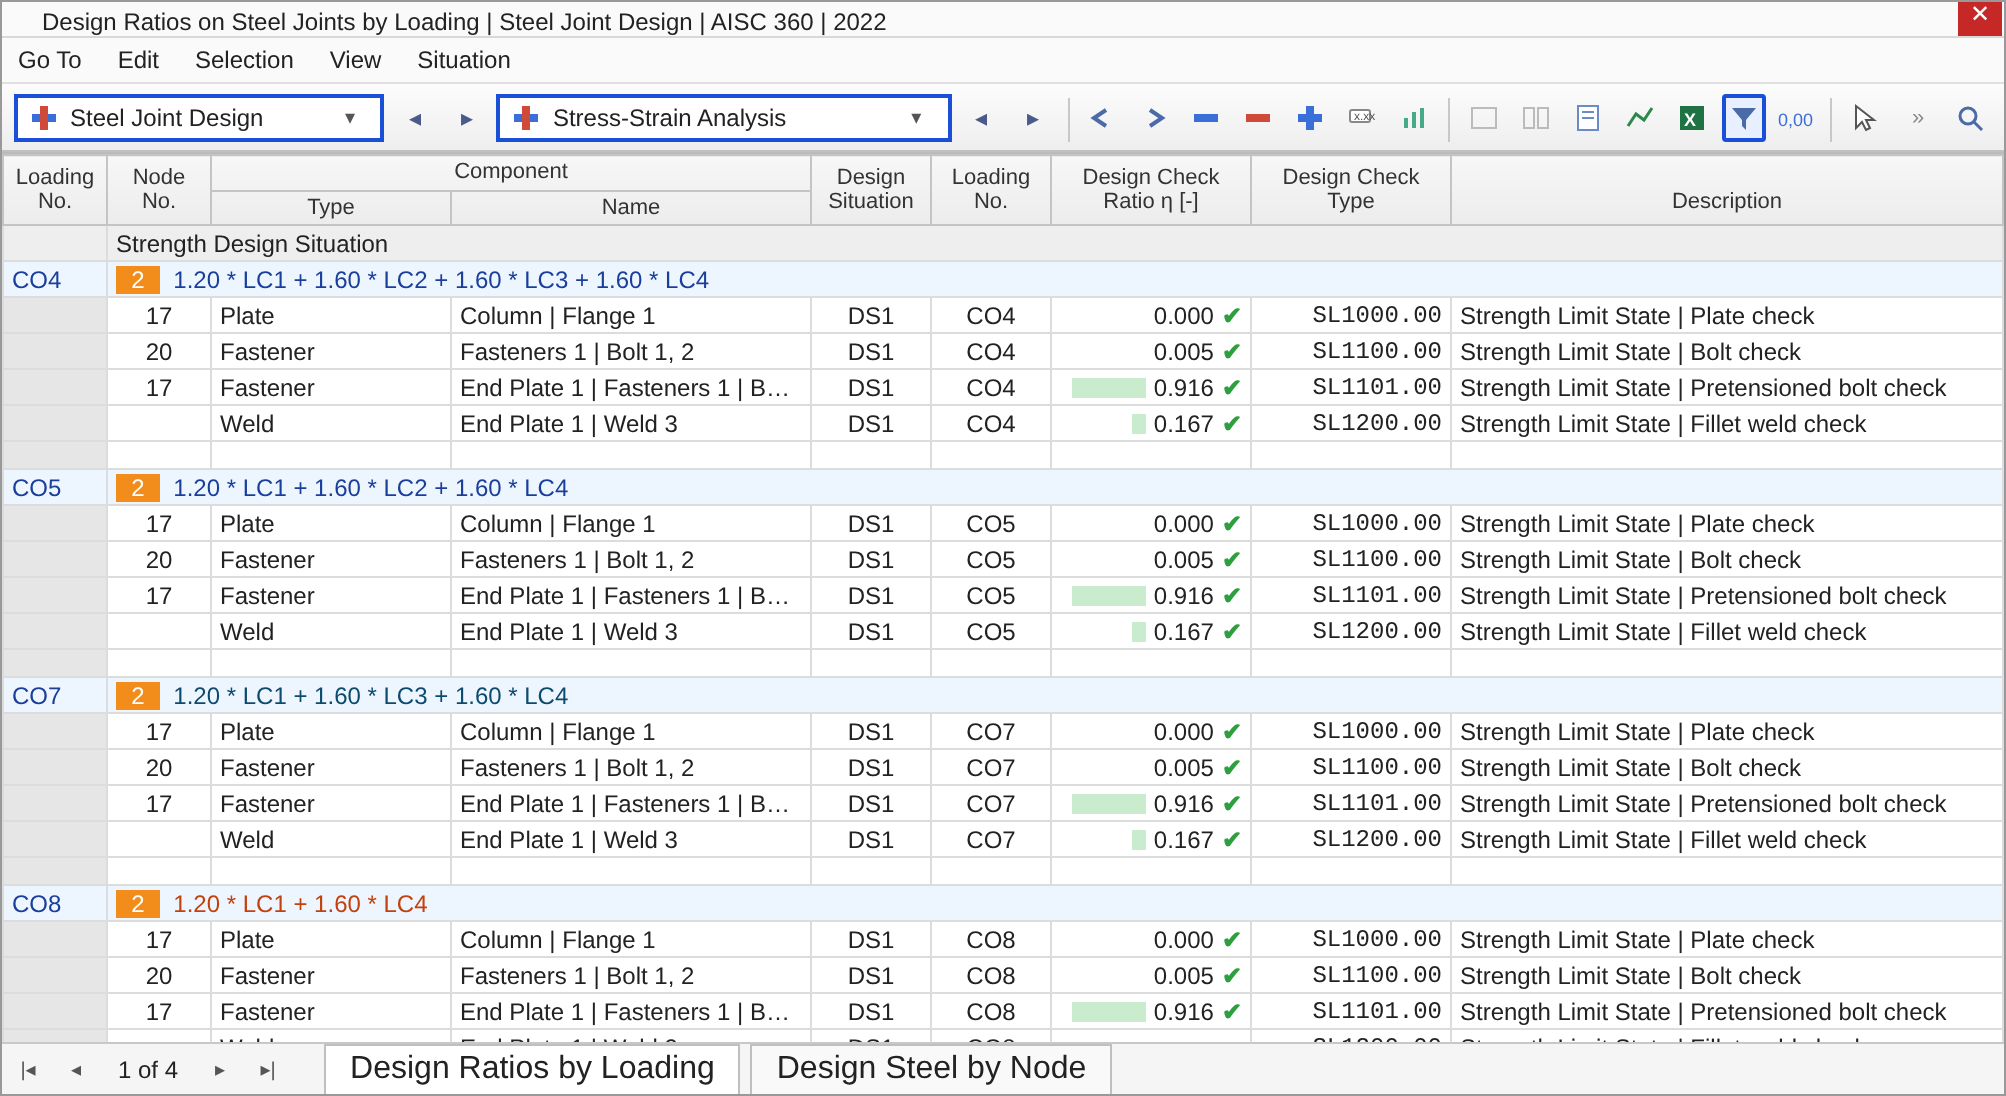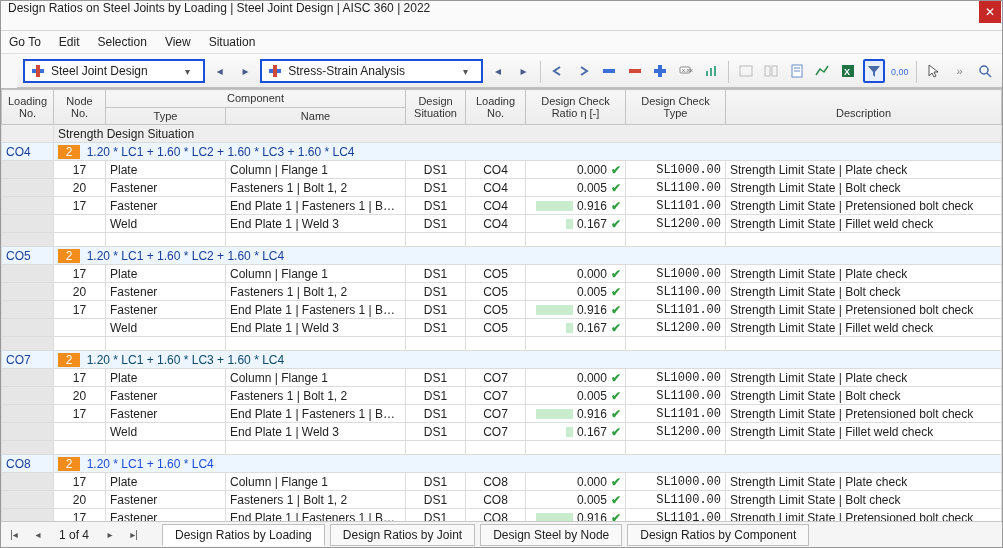--- a/index.html
+++ b/index.html
@@ -13,40 +13,39 @@
     height: 548px;
     overflow: hidden;
     border: 1px solid #999;
     display: flex;
     flex-direction: column;
   }
   .titlebar {
     background: #fafafa;
     border-bottom: 1px solid #d8d8d8;
     display: flex;
-    align-items: flex-start;
-    height: 30px;
-    padding-left: 7px;
+    align-items: flex-end;
+    height: 18px;
+    padding-left: 20px;
   }
   .titlebar .title { flex: 1; font-size: 12px; color: #222; }
   .titlebar .close {
     width: 22px; height: 22px; background: #c62828; color:#fff;
     display: flex; align-items: center; justify-content: center;
     font-size: 12px; margin-right:1px;
   }
   .menubar {
     display: flex; gap: 18px; padding: 4px 8px; font-size: 12px;
     border-bottom: 1px solid #e0e0e0; background: #fafafa;
   }
   .toolbar {
     display: flex; align-items: flex-end; gap: 4px; padding: 4px 6px;
     background: linear-gradient(#fcfcfc,#eeeeee);
     border-bottom: 1px solid #c0c0c0;
     height: 34px;
-    margin-left: 16px;
   }
   .combo {
     display:flex; align-items:center; gap:6px;
     border: 2px solid #1a4fd8;
     background: #fff; height: 24px; padding: 0 4px 0 6px;
   }
   .combo.big1 { width: 220px; }
   .combo.big2 { width: 270px; }
   .combo .ic { width:14px; display:inline-flex; }
   .combo .txt { flex:1; font-size:12px; }
@@ -104,21 +103,21 @@
     display:flex; align-items:center; gap:6px; padding:2px 4px;
     background:#f5f5f5; border-top:1px solid #c8c8c8;
     height: 26px;
   }
   .pager-btn {
     width:18px; height:18px; display:inline-flex; align-items:center;
     justify-content:center; color:#555; font-size:10px;
   }
   .bottom-tab {
     padding: 3px 12px; border:1px solid #bfbfbf; background:#f9f9f9;
-    font-size:12px; margin-left:-1px;
+    font-size:16px; margin-left:-1px;
   }
   .bottom-tab.active { background:#fff; border-bottom-color:#fff; }
   svg { display:block; }
 </style>
 </head>
 <body>
 
 <div class="titlebar">
   <div class="title">Design Ratios on Steel Joints by Loading | Steel Joint Design | AISC 360 | 2022</div>
   <div class="close">
@@ -538,21 +537,21 @@
           <td></td>
           <td></td>
           <td></td>
           <td></td>
           <td></td>
           <td></td>
           <td></td>
         </tr>
         <tr class="grouphdr">
           <td class="lno">CO8</td>
-          <td colspan="8"><span class="badge-orange">2</span>&nbsp; <span style="color:#1d4ed8">1.20 * LC1 + 1.60 * LC4</span></td>
+          <td colspan="8"><span class="badge-orange">2</span>&nbsp; <span style="color:#c2410c">1.20 * LC1 + 1.60 * LC4</span></td>
         </tr>
         <tr>
           <td class="lno"></td>
           <td class="num">17</td>
           <td>Plate</td>
           <td>Column | Flange 1</td>
           <td class="num">DS1</td>
           <td class="num">CO8</td>
           <td>
             <div class="ratio-cell">
@@ -614,16 +613,14 @@
 </div>
 
 <div class="footer">
   <span class="pager-btn">|◂</span>
   <span class="pager-btn">◂</span>
   <span style="padding:0 6px">1 of 4</span>
   <span class="pager-btn">▸</span>
   <span class="pager-btn">▸|</span>
   <span style="width:8px"></span>
   <div class="bottom-tab active">Design Ratios by Loading</div>
-  <div class="bottom-tab">Design Ratios by Joint</div>
   <div class="bottom-tab">Design Steel by Node</div>
-  <div class="bottom-tab">Design Ratios by Component</div>
 </div>
 
 </body></html>

